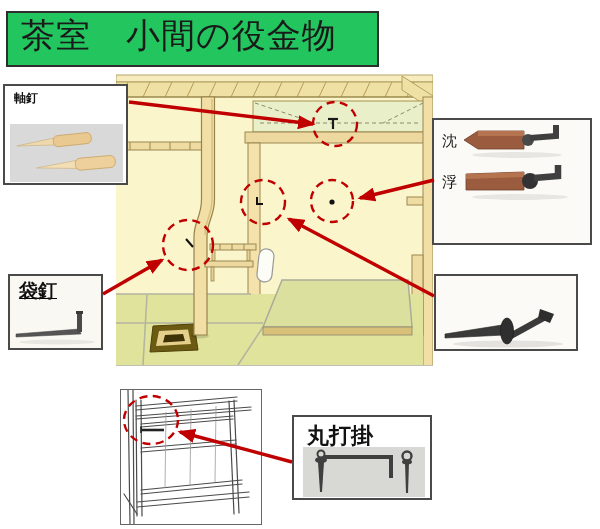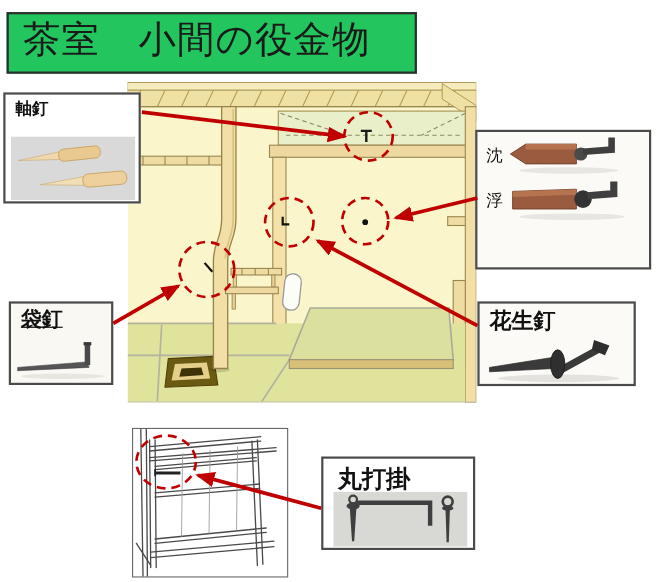--- a/index.html
+++ b/index.html
@@ -7,21 +7,21 @@
           font-family:"Liberation Serif","DejaVu Serif",serif;}
   .abs{position:absolute;}
   
   #title-box{left:6px;top:11px;width:369px;height:52px;border:2px solid #2e2e2e;
              background:#22c55e;z-index:4;display:flex;}
   #title-box span{font-size:34px;color:#1a1a1a;padding-left:13px;letter-spacing:1px;white-space:nowrap;}
   
   .label-box{background:#ffffff;border:2px solid #4a4a4a;z-index:4;box-sizing:border-box;}
   .label-box .cap{font-weight:700;color:#111;line-height:1.1;display:block;}
   #box-jiku{left:3px;top:84px;width:125px;height:101px;}
-  #box-jiku .cap{font-size:15px;margin:6px 0 0 9px;}
+  #box-jiku .cap{font-size:12px;margin:6px 0 0 9px;}
   #box-muso{left:432px;top:118px;width:160px;height:127px;background:#FBFAF6;}
   #box-muso .cap{font-size:16.5px;margin:6px 0 0 8px;letter-spacing:.5px;}
   #box-fukuro{left:8px;top:274px;width:95px;height:76px;background:#FAF8F3;text-decoration:underline;}
   #box-fukuro .cap{font-size:19px;margin:5px 0 0 9px;}
   #box-hanaike{left:434px;top:274px;width:144px;height:77px;background:#FBFAF6;}
   #box-hanaike .cap{font-size:20px;margin:5px 0 0 9px;}
   #box-maru{left:292px;top:415px;width:140px;height:85px;}
   #box-maru .cap{font-size:22px;margin:7px 0 0 13px;}
   .variant-row{display:flex;align-items:center;margin:2px 0 0 8px;}
   .variant-row .vlabel{font-size:15px;color:#111;width:20px;flex:0 0 20px;}
@@ -223,21 +223,20 @@
     <span class="cap">袋釘</span>
     <svg class="photo abs" style="left:3px;top:28px;" width="86" height="44" viewBox="0 0 86 44">
       <ellipse cx="44" cy="38" rx="38" ry="2.5" fill="#00000012"></ellipse>
       <polygon points="3,30 66,25 68,30 3,33" fill="#555" stroke="#3a3a3a" stroke-width="0.5"></polygon>
       <rect x="64" y="8" width="5" height="20" fill="#4A4A4A"></rect>
       <rect x="63" y="7" width="7" height="3" fill="#3a3a3a"></rect>
     </svg>
   </div>
 
   <div class="abs label-box" id="box-hanaike">
-    <span class="cap">花生釘</span>
     <svg class="photo abs" style="left:4px;top:25px;" width="134" height="48" viewBox="0 0 134 48">
       <ellipse cx="68" cy="43" rx="55" ry="3.5" fill="#00000018"></ellipse>
       <polygon points="5,33 62,24 64,34 5,37" fill="#3A3A3A" stroke="#262626" stroke-width="0.6"></polygon>
       <polygon points="62,36 102,14 110,17 70,39" fill="#3A3A3A"></polygon>
       <polygon points="100,8 114,13 110,22 98,17" fill="#2E2E2E"></polygon>
       <ellipse cx="67" cy="30" rx="6.5" ry="13" fill="#2F2F2F" stroke="#1f1f1f" stroke-width="0.8"></ellipse>
     </svg>
   </div>
 
   <div class="abs label-box" id="box-maru">

